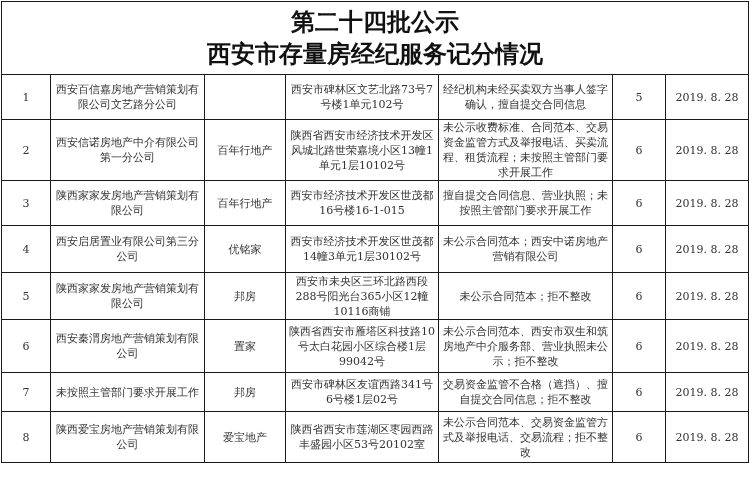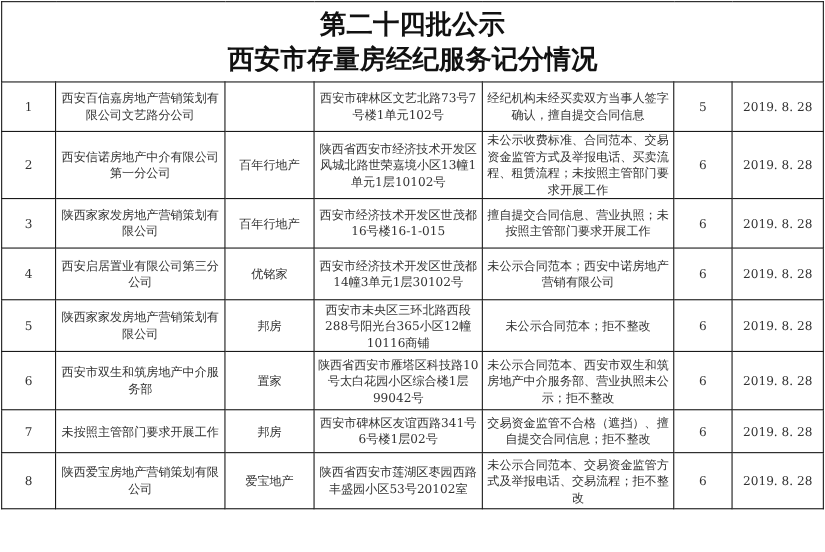--- a/index.html
+++ b/index.html
@@ -84,21 +84,21 @@
     <td>5</td>
     <td>陕西家家发房地产营销策划有限公司</td>
     <td>邦房</td>
     <td>西安市未央区三环北路西段288号阳光台365小区12幢10116商铺</td>
     <td>未公示合同范本；拒不整改</td>
     <td>6</td>
     <td>2019. 8. 28</td>
   </tr>
   <tr class="data-row r6">
     <td>6</td>
-    <td>西安市双生和筑房地产中介服务部</td>
+    <td>西安秦渭房地产营销策划有限公司</td>
     <td>置家</td>
     <td>陕西省西安市雁塔区科技路10号太白花园小区综合楼1层99042号</td>
     <td>未公示合同范本、西安市双生和筑房地产中介服务部、营业执照未公示；拒不整改</td>
     <td>6</td>
     <td>2019. 8. 28</td>
   </tr>
   <tr class="data-row r7">
     <td>7</td>
     <td>未按照主管部门要求开展工作</td>
     <td>邦房</td>

